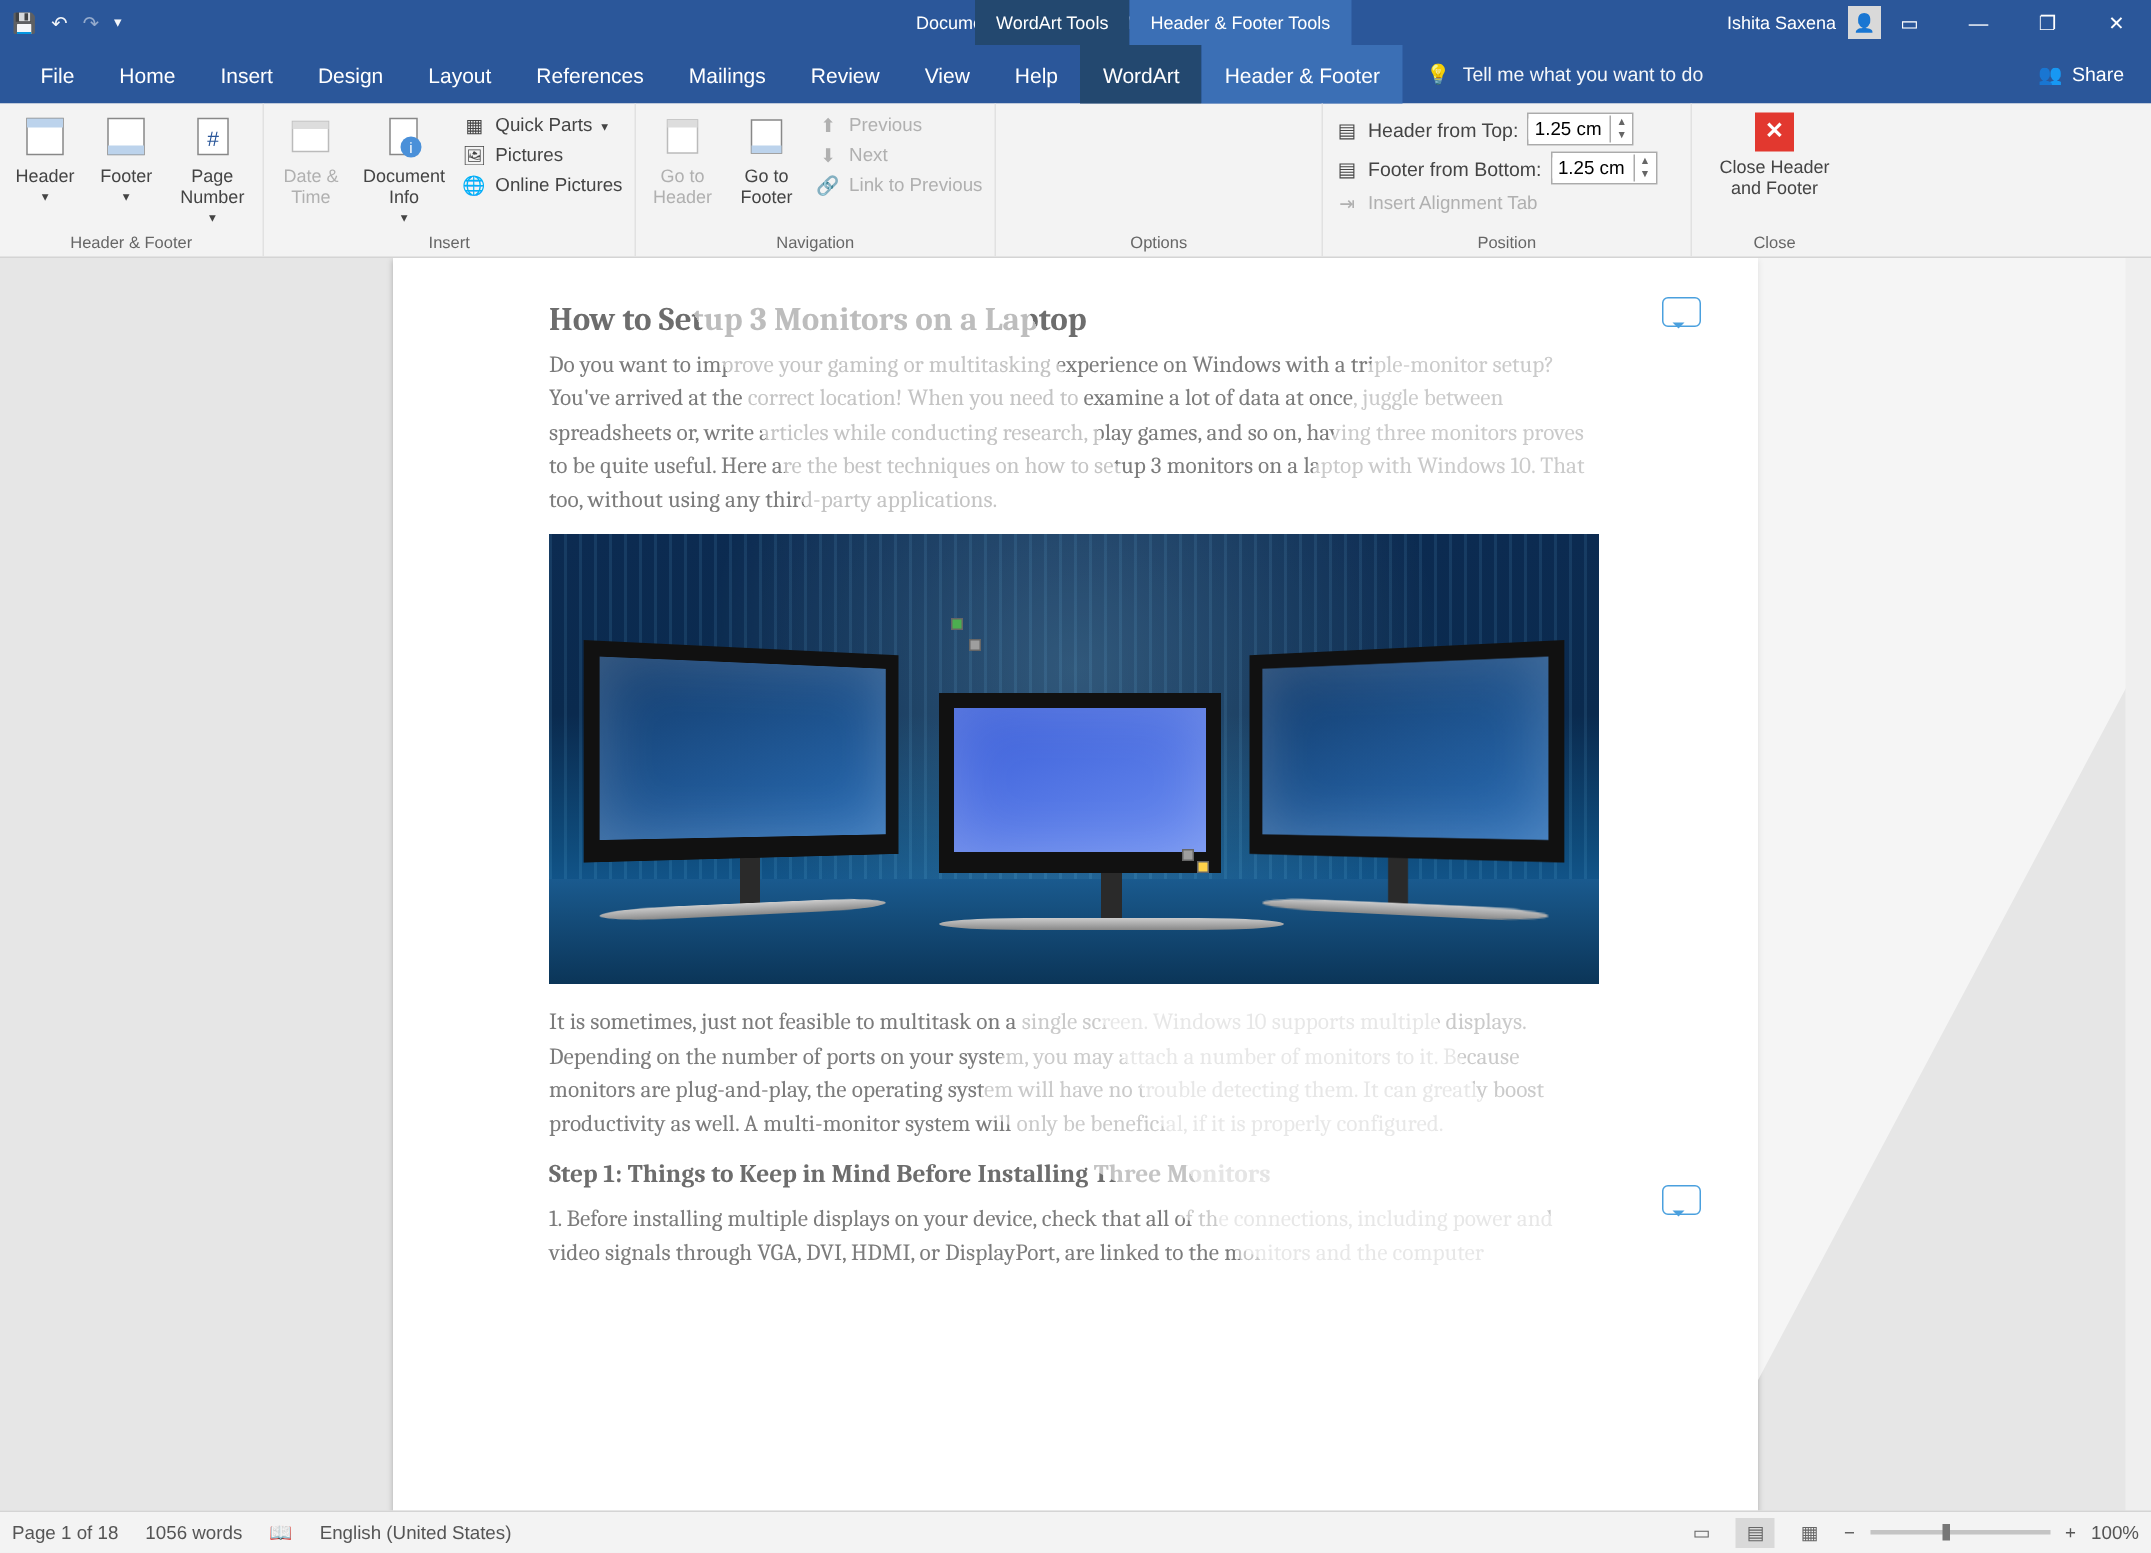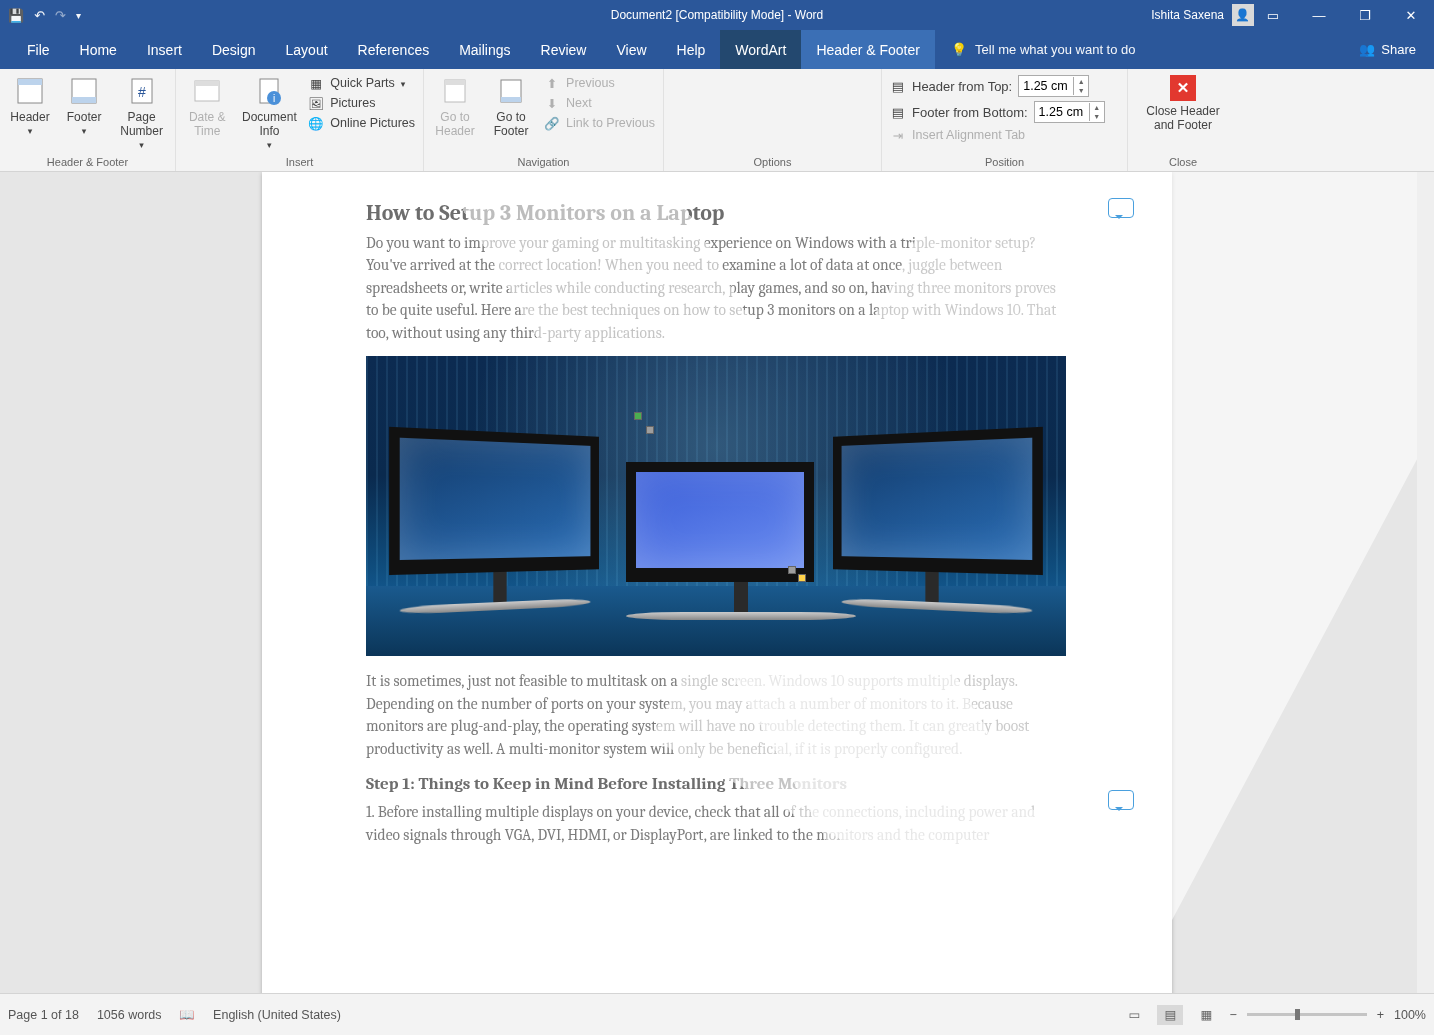--- a/index.html
+++ b/index.html
@@ -79,39 +79,43 @@
 .mL .m-frame{ width: 220px; height: 140px; background: linear-gradient(160deg,#123b6b,#2a6db5); }
 .mR { right: 24px; bottom: 46px; transform: perspective(600px) rotateY(-18deg); }
 .mR .m-frame{ width: 220px; height: 140px; background: linear-gradient(160deg,#123b6b,#2a6db5); }
 .wm { position: absolute; inset: 0; pointer-events: none; }
 .wm::before { content: ""; position: absolute; left: 5%; top: -10%; width: 120%; height: 160%; background: linear-gradient(60deg, transparent 46%, rgba(255,255,255,.55) 46%, rgba(255,255,255,.55) 58%, transparent 58%); transform: rotate(0deg); }
 .wm2 { position: absolute; inset:0; pointer-events:none; }
 .wm2::after { content:""; position:absolute; left:65%; top:-30%; width:60%; height:120%; background: rgba(255,255,255,.6); transform: rotate(28deg); }
 .handle { position: absolute; width: 8px; height: 8px; background:#9e9e9e; border:1px solid #666; }
 
 
-.status { position: absolute; bottom: 0; left: 0; right: 0; height: 42px; background: #f3f3f3; border-top: 1px solid #d4d4d4; display: flex; align-items: center; font-size: 12.5px; color: #555; padding: 0 8px; gap: 18px; }
+.status { position: absolute; bottom: 0; left: 0; right: 0; height: 28px; background: #f3f3f3; border-top: 1px solid #d4d4d4; display: flex; align-items: center; font-size: 12.5px; color: #555; padding: 0 8px; gap: 18px; }
 .status .right { margin-left: auto; display: flex; align-items: center; gap: 10px; }
 .view-btn { width: 26px; height: 20px; border: 1px solid transparent; display: flex; align-items: center; justify-content: center; color: #666; }
 .view-btn.active { background: #d9d9d9; }
 .zoom-track { width: 120px; height: 3px; background: #c4c4c4; position: relative; }
 .zoom-thumb { position: absolute; top: -4px; left: 48px; width: 5px; height: 11px; background: #777; }
 .scrollbar-v { position: absolute; right: 0; top: 0; bottom: 0; width: 17px; background: #efefef; }
 </style>
 </head>
 <body>
 
 <div class="titlebar">
   <div class="qat">
     <span>💾</span>
     <span>↶</span>
     <span style="opacity:.5">↷</span>
     <span style="font-size:10px">▾</span>
   </div>
   <div class="title">Document2 [Compatibility Mode] - Word</div>
+  <div class="contextual">
+    <div class="ctx-tab ctx-wa">WordArt Tools</div>
+    <div class="ctx-tab ctx-hf">Header &amp; Footer Tools</div>
+  </div>
   <div class="user">
     <span>Ishita Saxena</span>
     <div class="avatar">👤</div>
   </div>
   <div class="winctrl">
     <div>▭</div>
     <div>—</div>
     <div>❐</div>
     <div>✕</div>
   </div>

